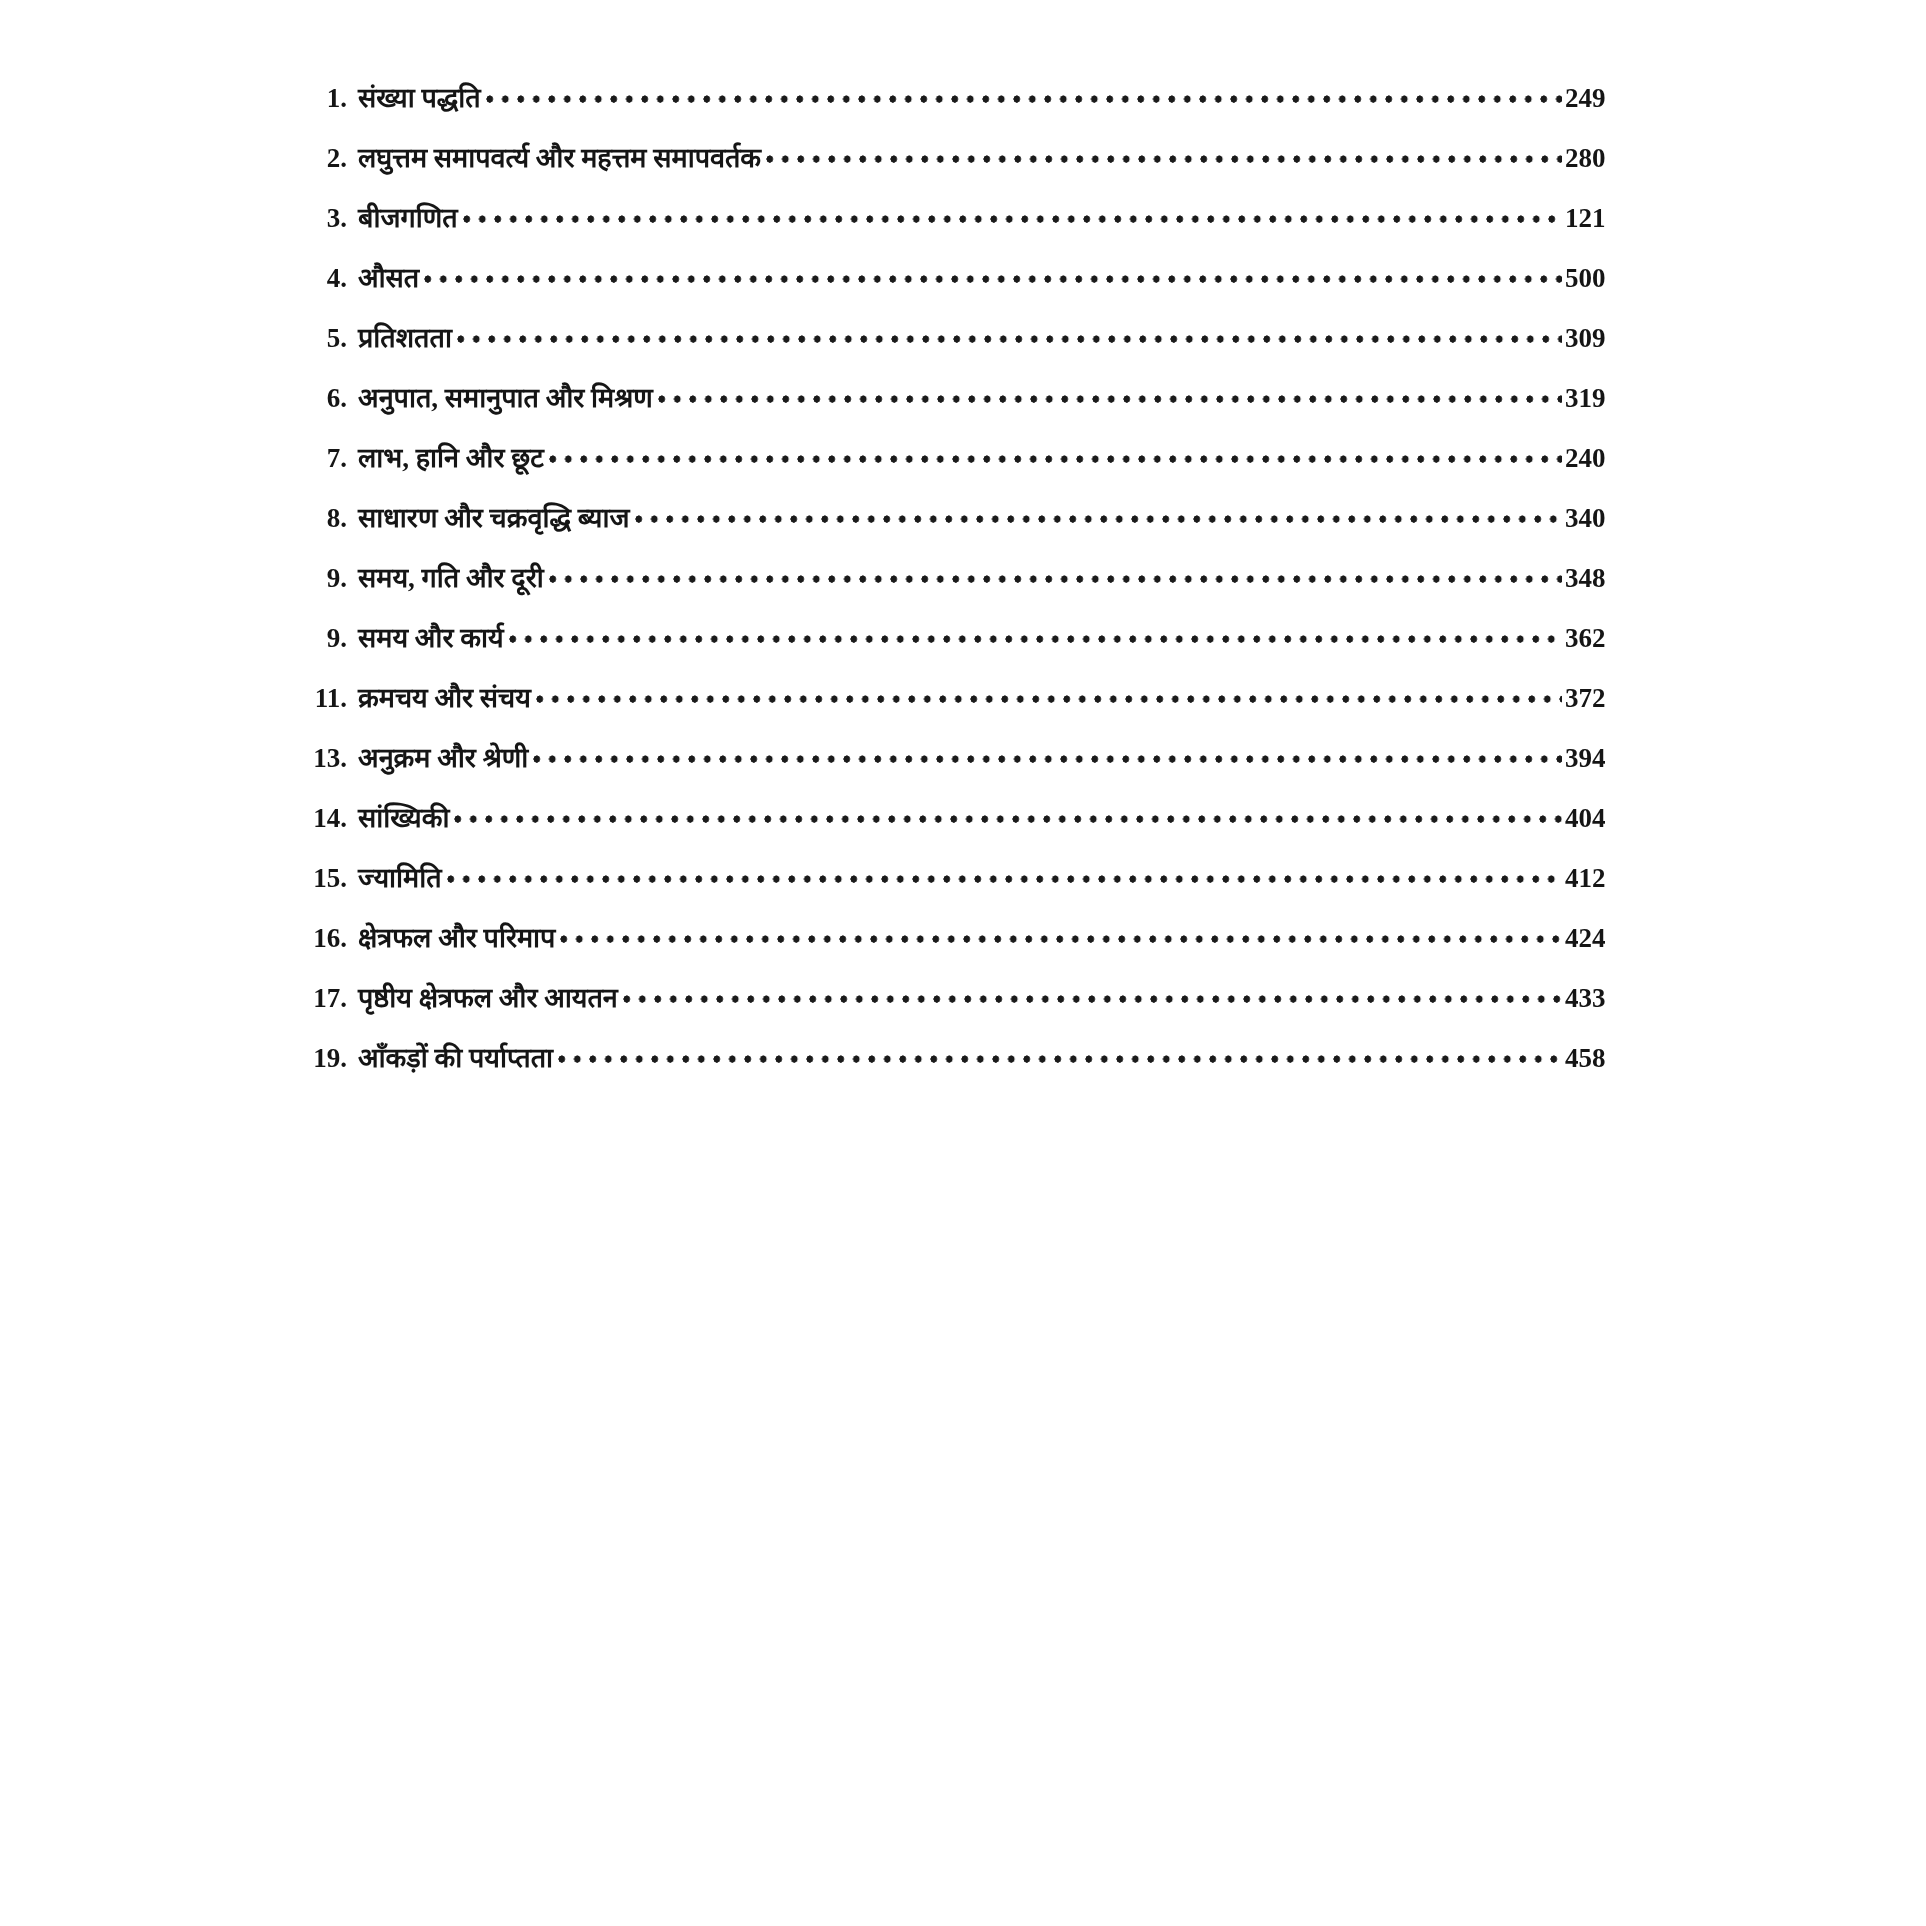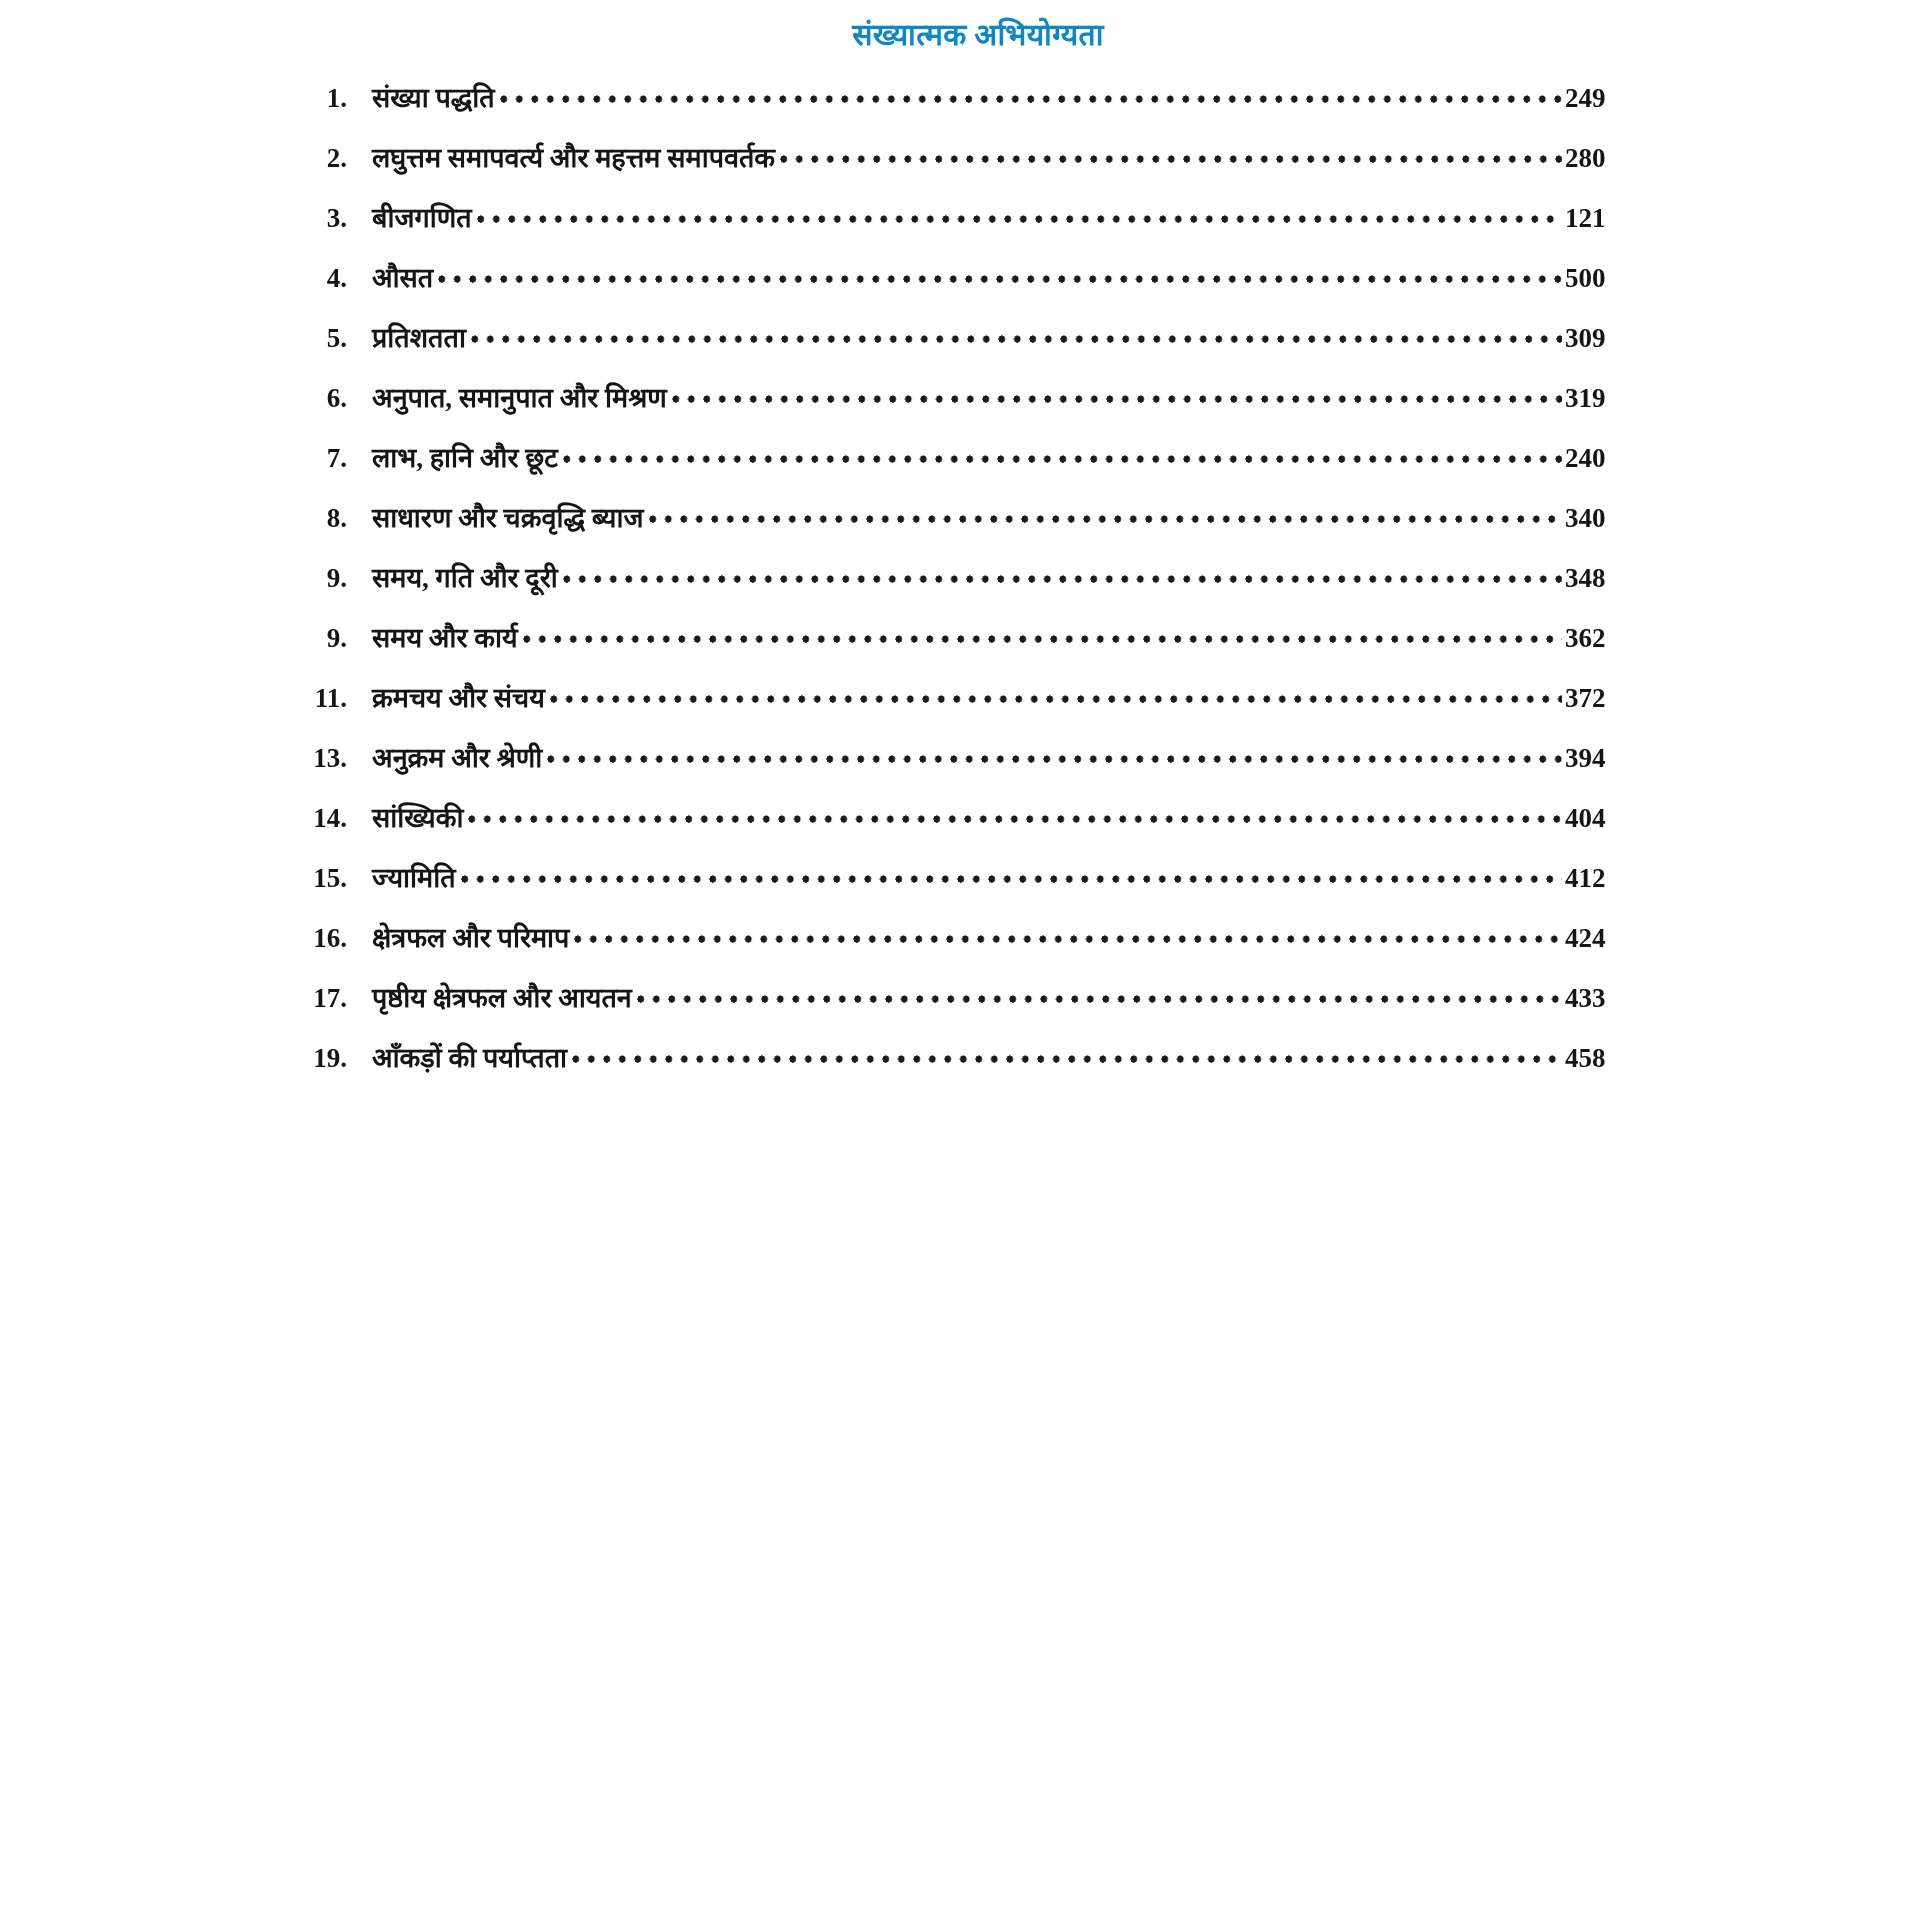--- a/index.html
+++ b/index.html
@@ -65,21 +65,21 @@
     text-align: right;
     font-family: "Liberation Serif", "DejaVu Serif", serif;
     font-weight: 700;
     font-size: 27px;
     line-height: 1;
     color: #151515;
     white-space: nowrap;
   }
 
   .toc-title-cell {
-    margin-left: 25px;
+    margin-left: 11px;
     font-family: "Liberation Serif", "DejaVu Serif", serif;
     font-weight: 700;
     font-size: 27px;
     line-height: 1;
     color: #151515;
     white-space: nowrap;
     flex: 0 0 auto;
   }
 
   .toc-leader {
@@ -112,21 +112,20 @@
     color: #151515;
     white-space: nowrap;
     min-width: 65px;
   }
 </style>
 </head>
 <body>
 
 <div class="page">
 
-  <div class="toc-title">संख्यात्मक अभियोग्यता</div>
 
   <ul class="toc-list" id="toc-list">
       <li class="toc-row">
         <span class="toc-num">1.</span>
         <span class="toc-title-cell">संख्या पद्धति</span>
         <span class="toc-leader"></span>
         <span class="toc-page">249</span>
       </li>
       <li class="toc-row">
         <span class="toc-num">2.</span>

